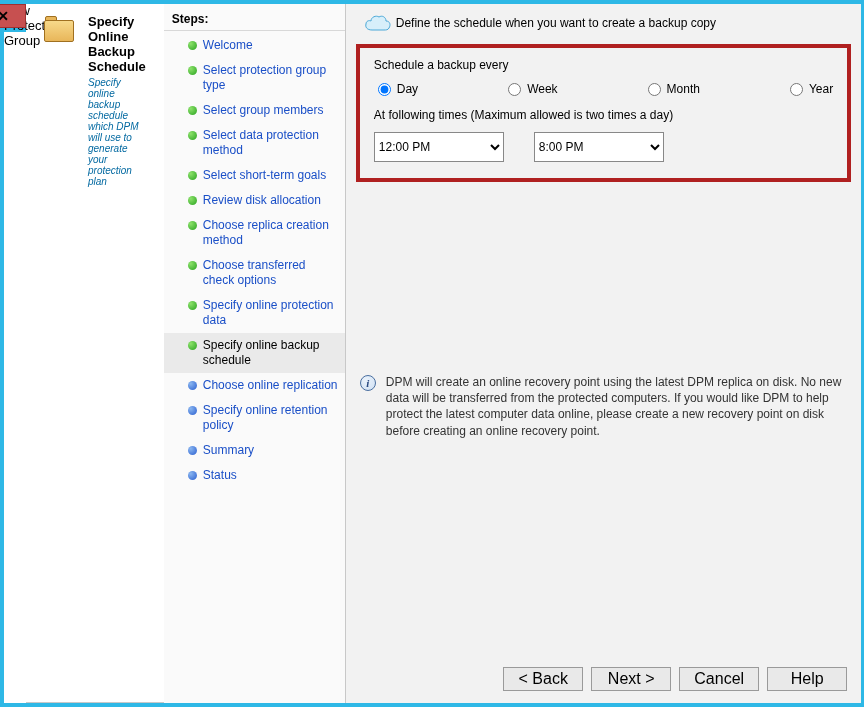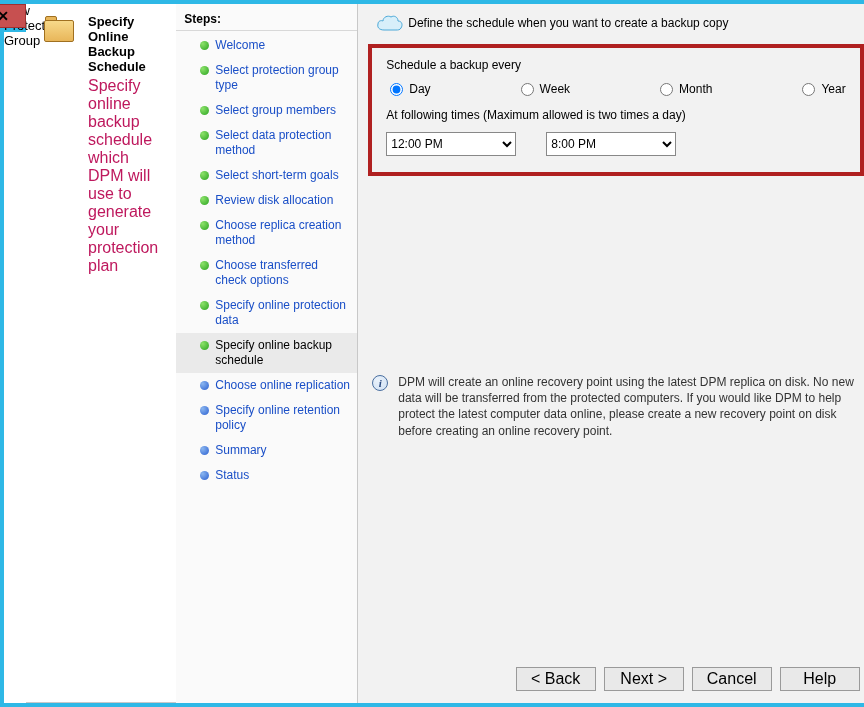--- a/index.html
+++ b/index.html
@@ -92,22 +92,23 @@
     background: linear-gradient(#f7d98a, #e8b65a);
     border: 1px solid #a07020;
     border-radius: 2px;
   }
   .header .hdr-title {
     font-weight: bold;
     font-size: 13px;
     margin-bottom: 3px;
   }
   .header .hdr-sub {
-    font-size: 16px;
-    color: #be185d;
+    font-size: 10px;
+    color: #0369a1;
+    font-style: italic;
   }
   .body-row {
     flex: 1;
     display: flex;
     min-height: 0;
   }
   .sidebar {
     width: 182px;
     border-right: 1px solid #c8c8c8;
     background: #fafafa;
@@ -181,21 +182,21 @@
     cursor: pointer;
   }
   .radio-opt input { margin: 0; }
   .times-label { margin-bottom: 10px; }
   .selects-row {
     display: flex;
     gap: 30px;
   }
   .selects-row select {
     width: 130px;
-    height: 24px;
+    height: 30px;
     font-size: 12px;
     background: #fff;
     border: 1px solid #888;
   }
   .info-row {
     position: absolute;
     left: 14px; right: 14px;
     top: 370px;
     display: flex;
     gap: 10px;

